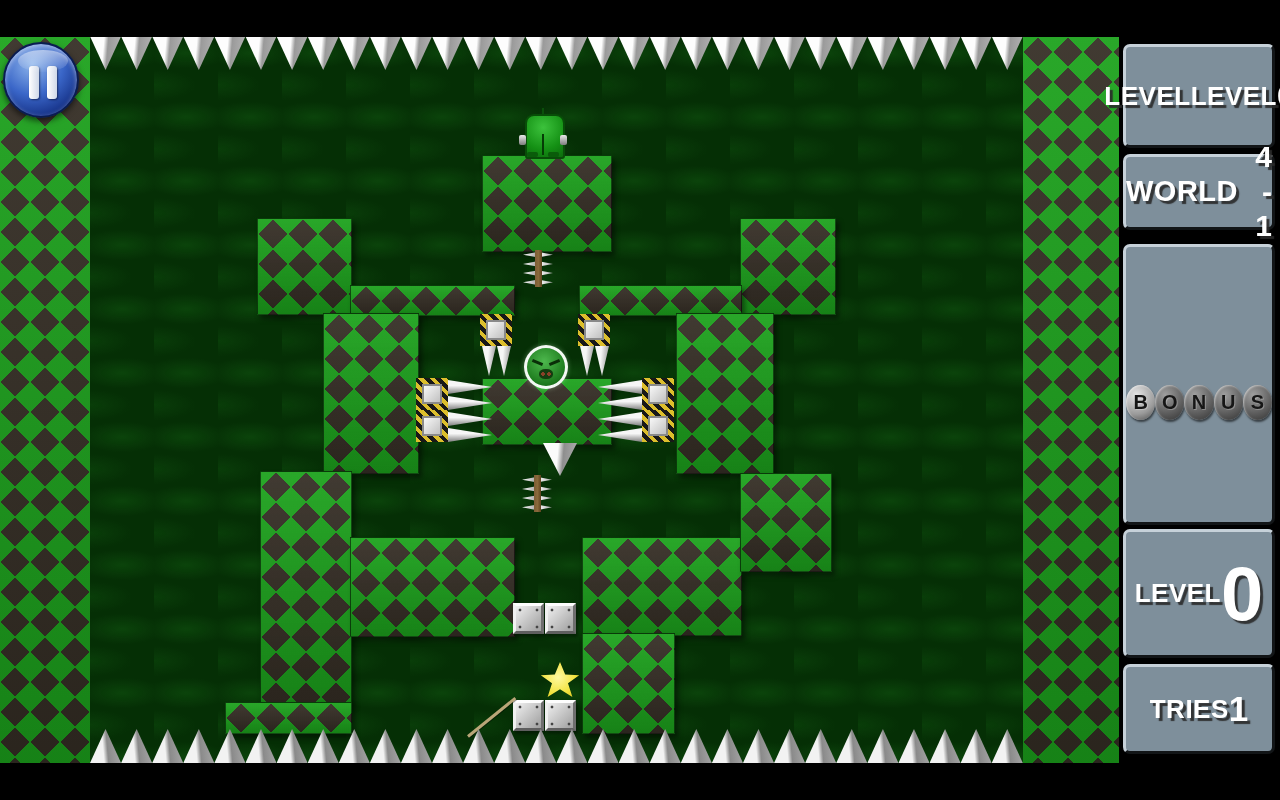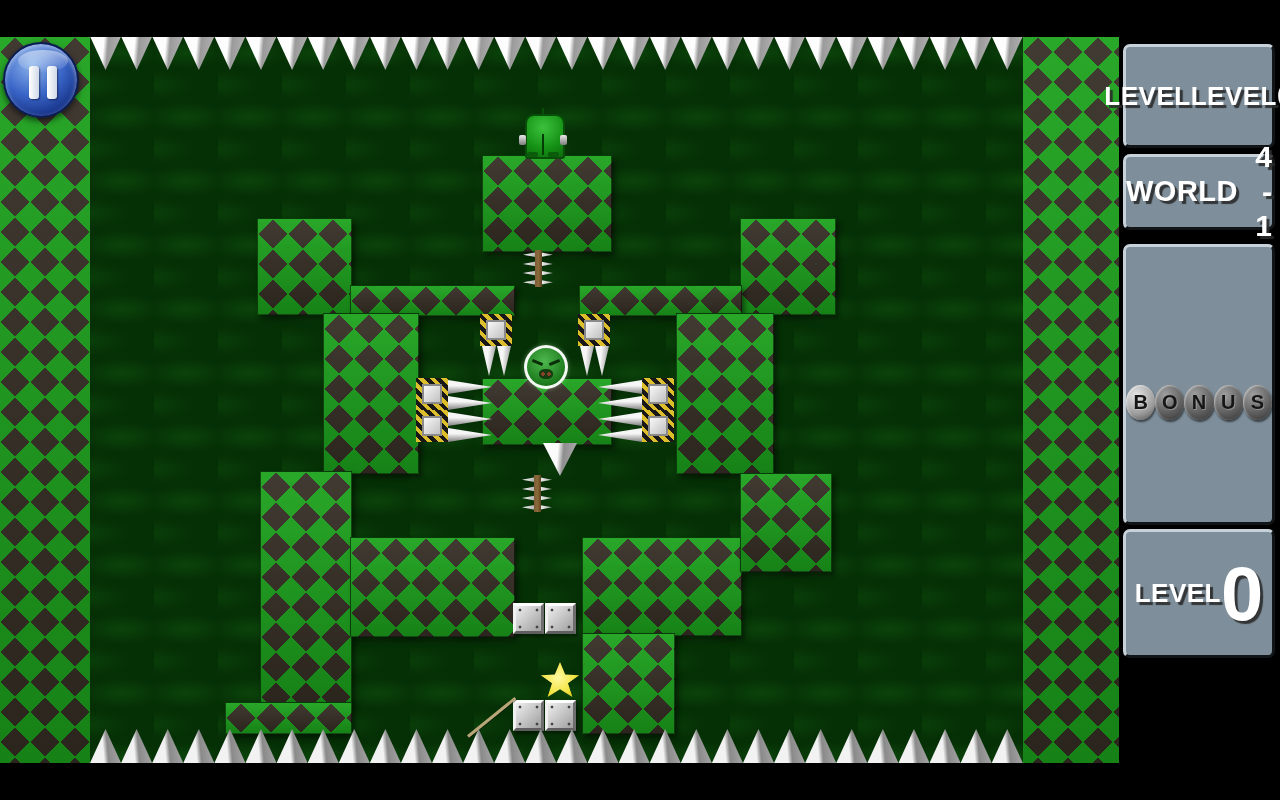--- a/index.html
+++ b/index.html
@@ -328,14 +328,18 @@
       <div class="coin">
           <span>S</span>
         </div>
     </section>
 
     <section class="panel p-combo">
       <div class="lbl">LEVEL</div>
       <div class="val">0</div>
     </section>
 
+    <section class="panel p-tries">
+      <div class="lbl">TRIES</div>
+      <div class="val">1</div>
+    </section>
   </aside>
 </div>
 
 </body></html>

